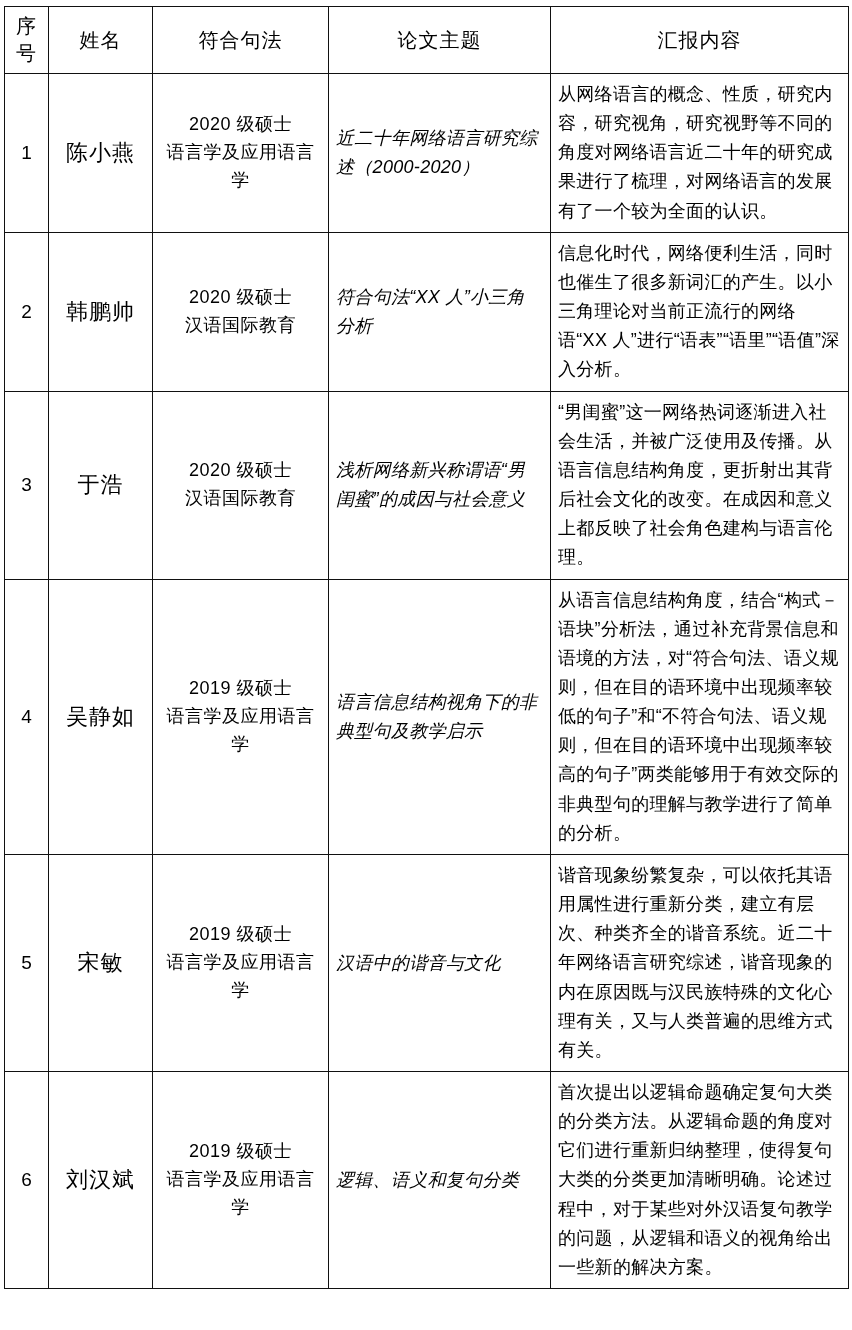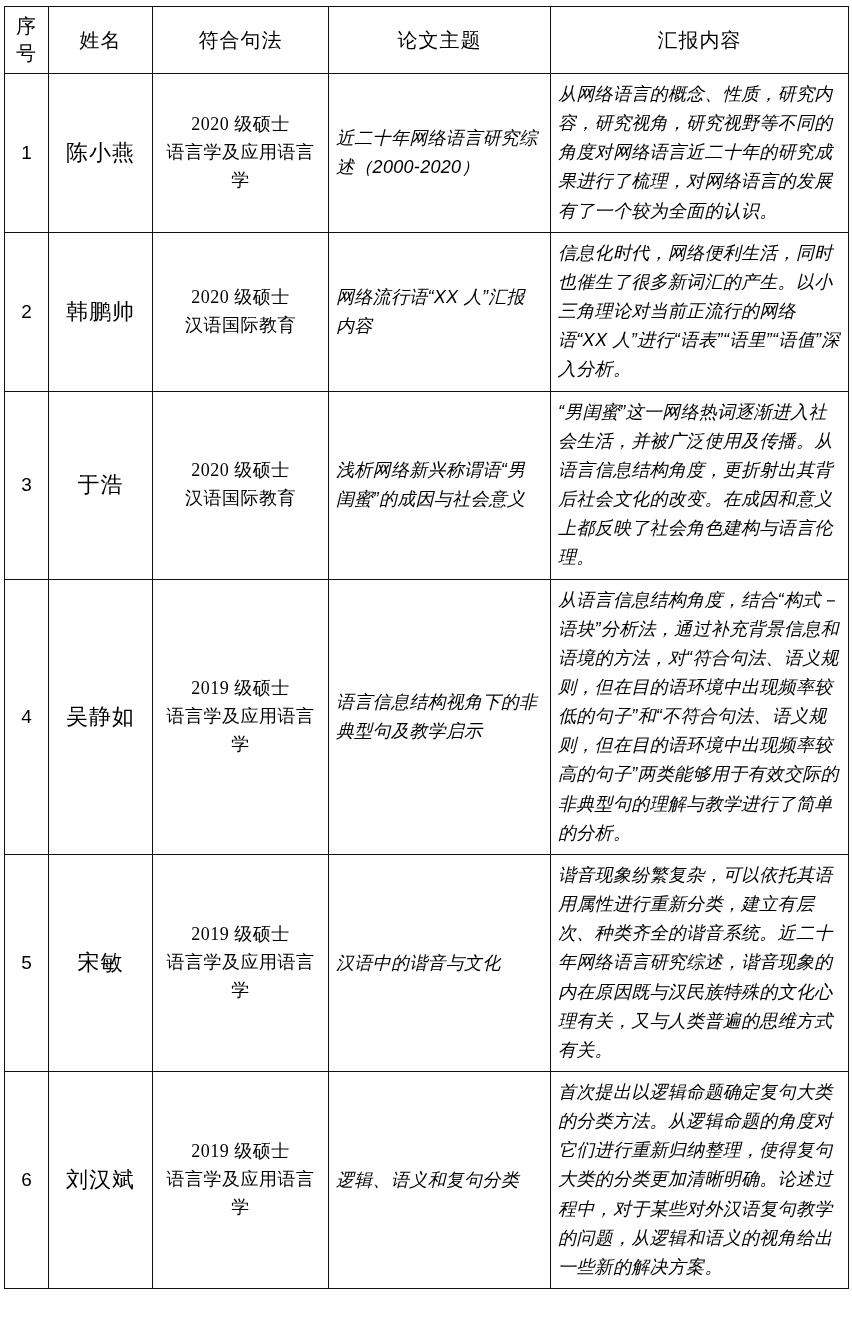--- a/index.html
+++ b/index.html
@@ -66,23 +66,22 @@
     line-height: 1.6;
     letter-spacing: 0.3px;
     font-style: italic;
   }
   td.content {
     text-align: left;
     vertical-align: top;
     font-size: 18px;
     line-height: 1.62;
     letter-spacing: 0.3px;
-    font-style: italic;
   }
-  .major-line { display: block; font-family: Liberation Serif, serif; }
+  .major-line { display: block; }
 </style>
 </head>
 <body>
 
 <div class="sheet">
   <table class="report">
     <colgroup>
       <col class="c-idx">
       <col class="c-name">
       <col class="c-major">
@@ -110,21 +109,21 @@
         <td class="topic">近二十年网络语言研究综述（2000-2020）</td>
         <td class="content">从网络语言的概念、性质，研究内容，研究视角，研究视野等不同的角度对网络语言近二十年的研究成果进行了梳理，对网络语言的发展有了一个较为全面的认识。</td>
       </tr>
       <tr>
         <td class="idx">2</td>
         <td class="name">韩鹏帅</td>
         <td class="major">
           <span class="major-line">2020 级硕士</span>
           <span class="major-line">汉语国际教育</span>
         </td>
-        <td class="topic">网络流行语“XX 人”汇报内容</td>
+        <td class="topic">符合句法“XX 人”小三角分析</td>
         <td class="content">信息化时代，网络便利生活，同时也催生了很多新词汇的产生。以小三角理论对当前正流行的网络语“XX 人”进行“语表”“语里”“语值”深入分析。</td>
       </tr>
       <tr>
         <td class="idx">3</td>
         <td class="name">于浩</td>
         <td class="major">
           <span class="major-line">2020 级硕士</span>
           <span class="major-line">汉语国际教育</span>
         </td>
         <td class="topic">浅析网络新兴称谓语“男闺蜜”的成因与社会意义</td>

